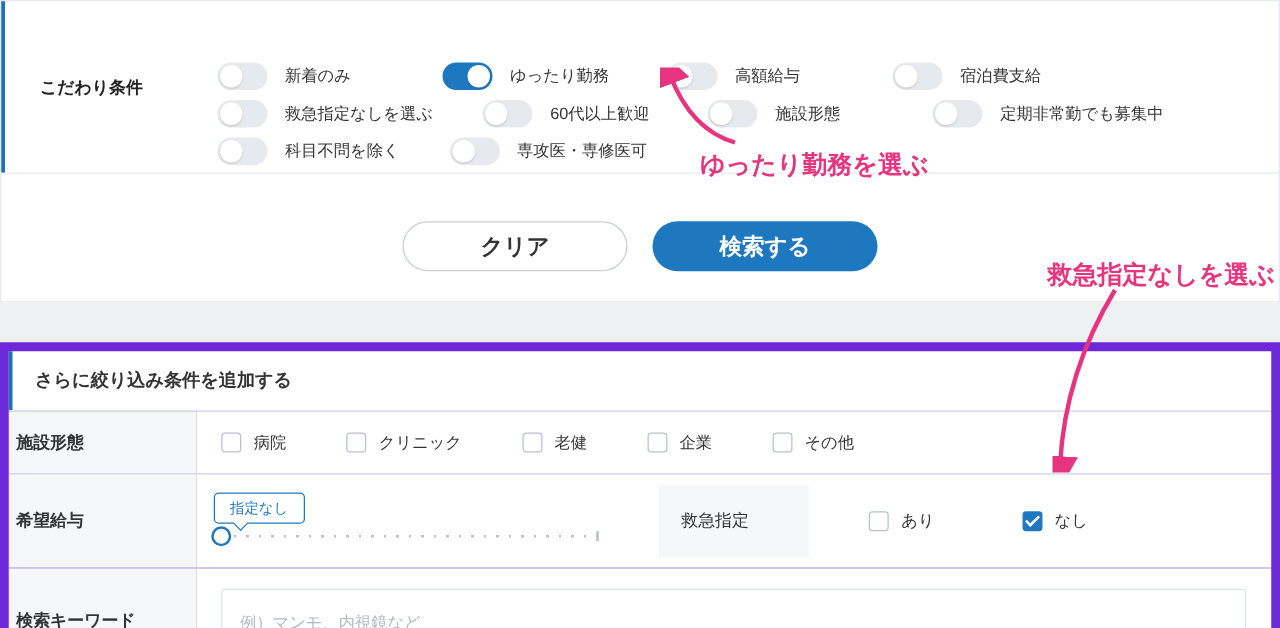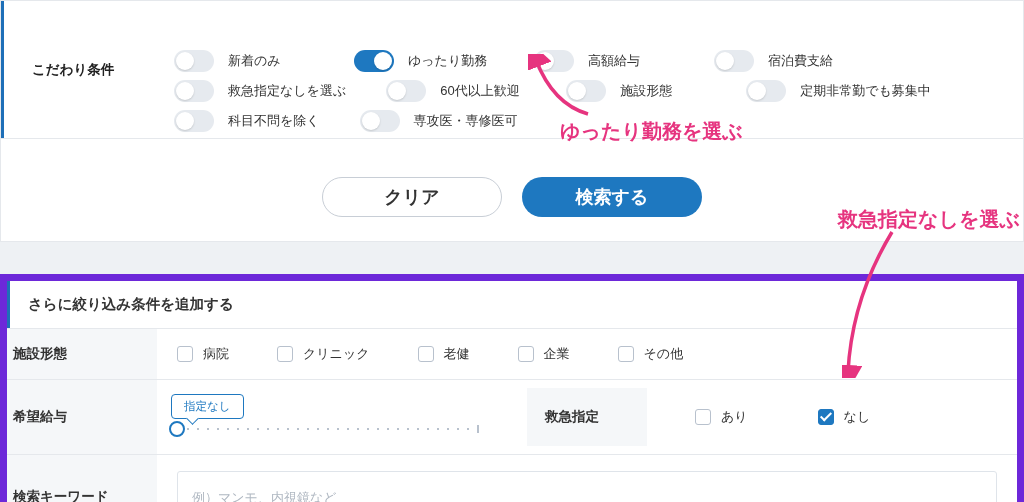--- a/index.html
+++ b/index.html
@@ -243,21 +243,21 @@
     background: #fff;
     border: 2px solid #1e78c0;
     cursor: grab;
   }
   .split-label {
     width: 120px;
     background: #f5f7f9;
     display: flex;
     align-items: center;
     padding-left: 18px;
-    font-weight: 700;
+    font-weight: 400;
     font-size: 13.5px;
     color: #333;
     align-self: stretch;
     margin: -16px 0;
   }
   .split-body {
     display: flex;
     gap: 70px;
     align-items: center;
     flex: 1;

